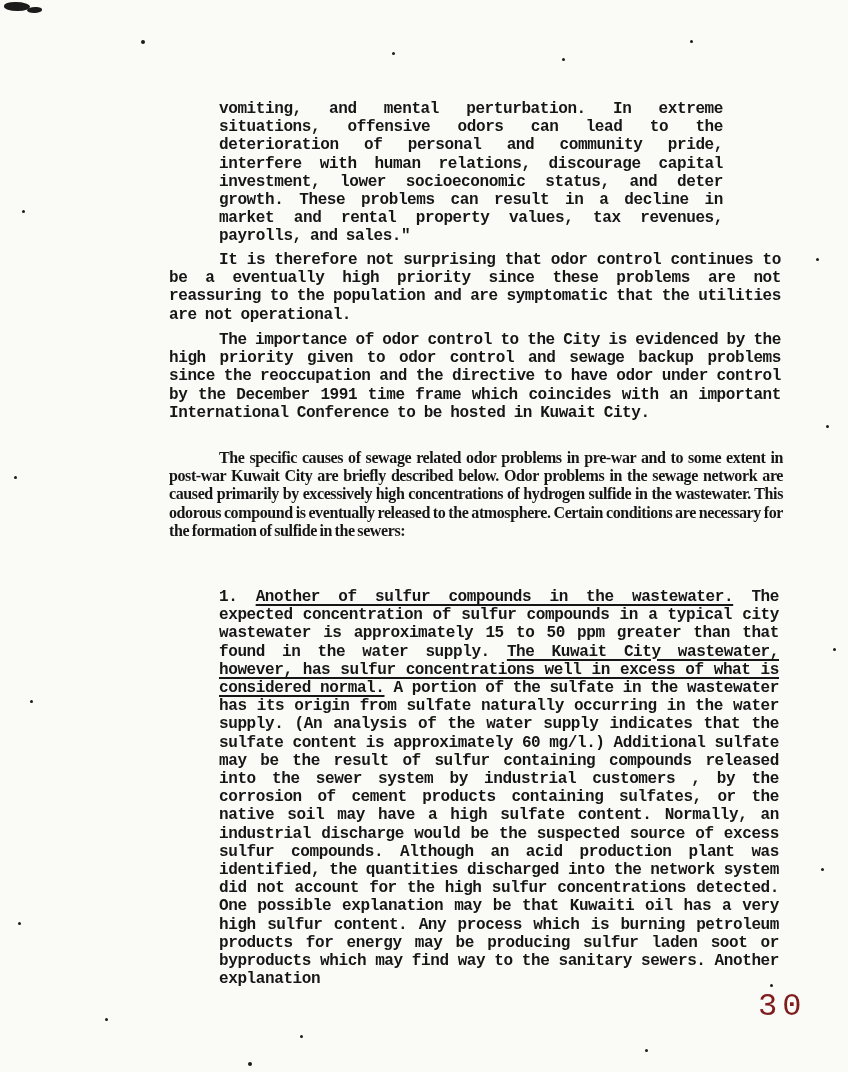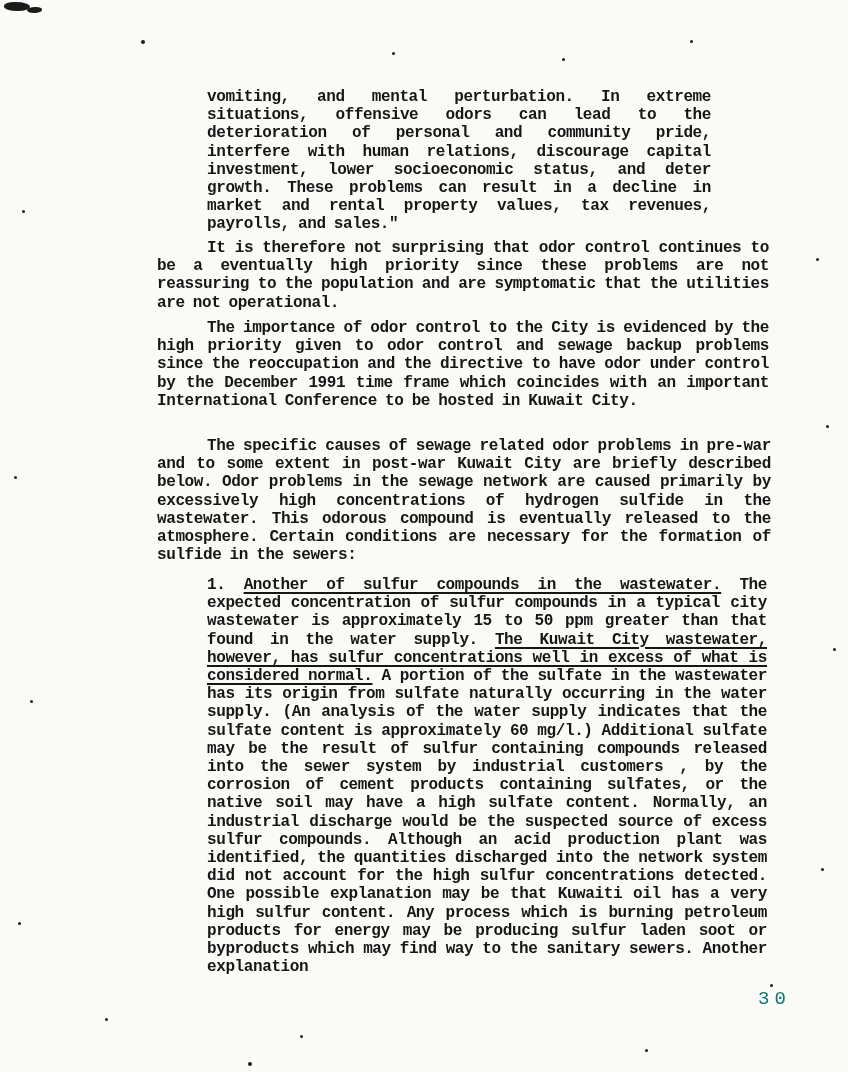--- a/index.html
+++ b/index.html
@@ -13,47 +13,47 @@
     height: 1072px;
     margin: 0 auto;
     background: #fafaf7;
     overflow: hidden;
     font-family: "Liberation Mono", "DejaVu Sans Mono", monospace;
     font-weight: 700;
     color: #161616;
   }
   .block {
     position: absolute;
-    margin: 0;
+    margin: 12px;
     font-size: 16px;
     line-height: 18.2px;
     text-align: justify;
     letter-spacing: -0.4px;
     word-spacing: -1px;
   }
   .indented-first-line {
     text-indent: 50px;
   }
   .quote-block   { left: 207px; top: 88px;  width: 504px; }
   .para-1        { left: 157px; top: 239px; width: 612px; }
   .para-2        { left: 157px; top: 319px; width: 612px; }
-  .para-3        { left: 157px; top: 437px; width: 614px; }
+  .para-3        { left: 157px; top: 437px; width: 614px; font-family: Liberation Serif, serif; }
   .item-1        { left: 207px; top: 576px; width: 560px; }
   .page-number {
     left: 157px; top: 962px; width: 612px;
     text-align: center;
     font-size: 15px;
   }
   .stamp-30 {
     position: absolute;
     left: 758px; top: 988px;
-    font-size: 19px;
+    font-size: 32px;
     font-weight: 400;
     letter-spacing: 5px;
-    color: #0f766e;
+    color: #7f1d1d;
     font-family: "Liberation Mono", "DejaVu Sans Mono", monospace;
   }
   .u {
     text-decoration: underline;
     text-decoration-thickness: 1.5px;
     text-underline-offset: 2.5px;
   }
   .speck {
     position: absolute;
     background: #1b1b1b;

